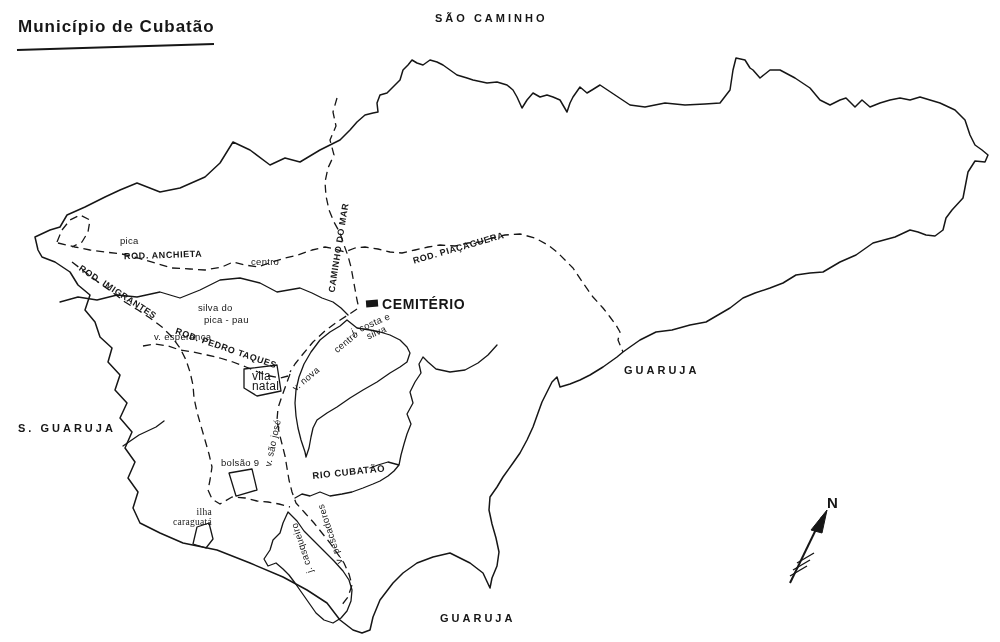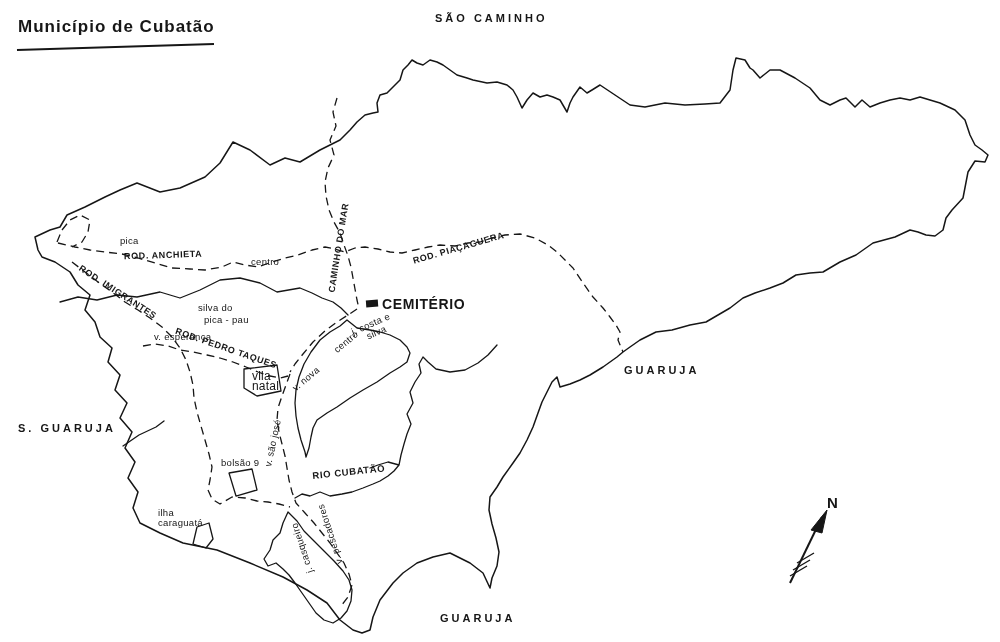--- a/index.html
+++ b/index.html
@@ -9,21 +9,21 @@
   }
   #map-svg{position:absolute;left:0;top:0;width:1000px;height:642px;}
   .lbl{position:absolute;white-space:nowrap;color:#161616;line-height:1.05;}
   .title{font-size:17px;font-weight:bold;letter-spacing:1px;}
   .city{font-size:11px;font-weight:bold;letter-spacing:3px;}
   .road{font-size:9px;font-weight:bold;letter-spacing:0.6px;}
   .place{font-size:9.5px;letter-spacing:0.3px;}
   .tiny{font-size:12px;letter-spacing:0.2px;}
   .rot{transform-origin:left top;}
   .rotc{transform-origin:center center;}
-  .ctr{text-align:left;}
+  .ctr{text-align:right;font-family:Liberation Serif, serif;}
   .compass-n{font-size:15px;font-weight:bold;}
 </style>
 </head>
 <body>
 
 <div id="stage">
 
   <svg id="map-svg" viewBox="0 0 1000 642">
     <g fill="none" stroke="#161616" stroke-width="1.5" stroke-linejoin="round" stroke-linecap="round">
 

